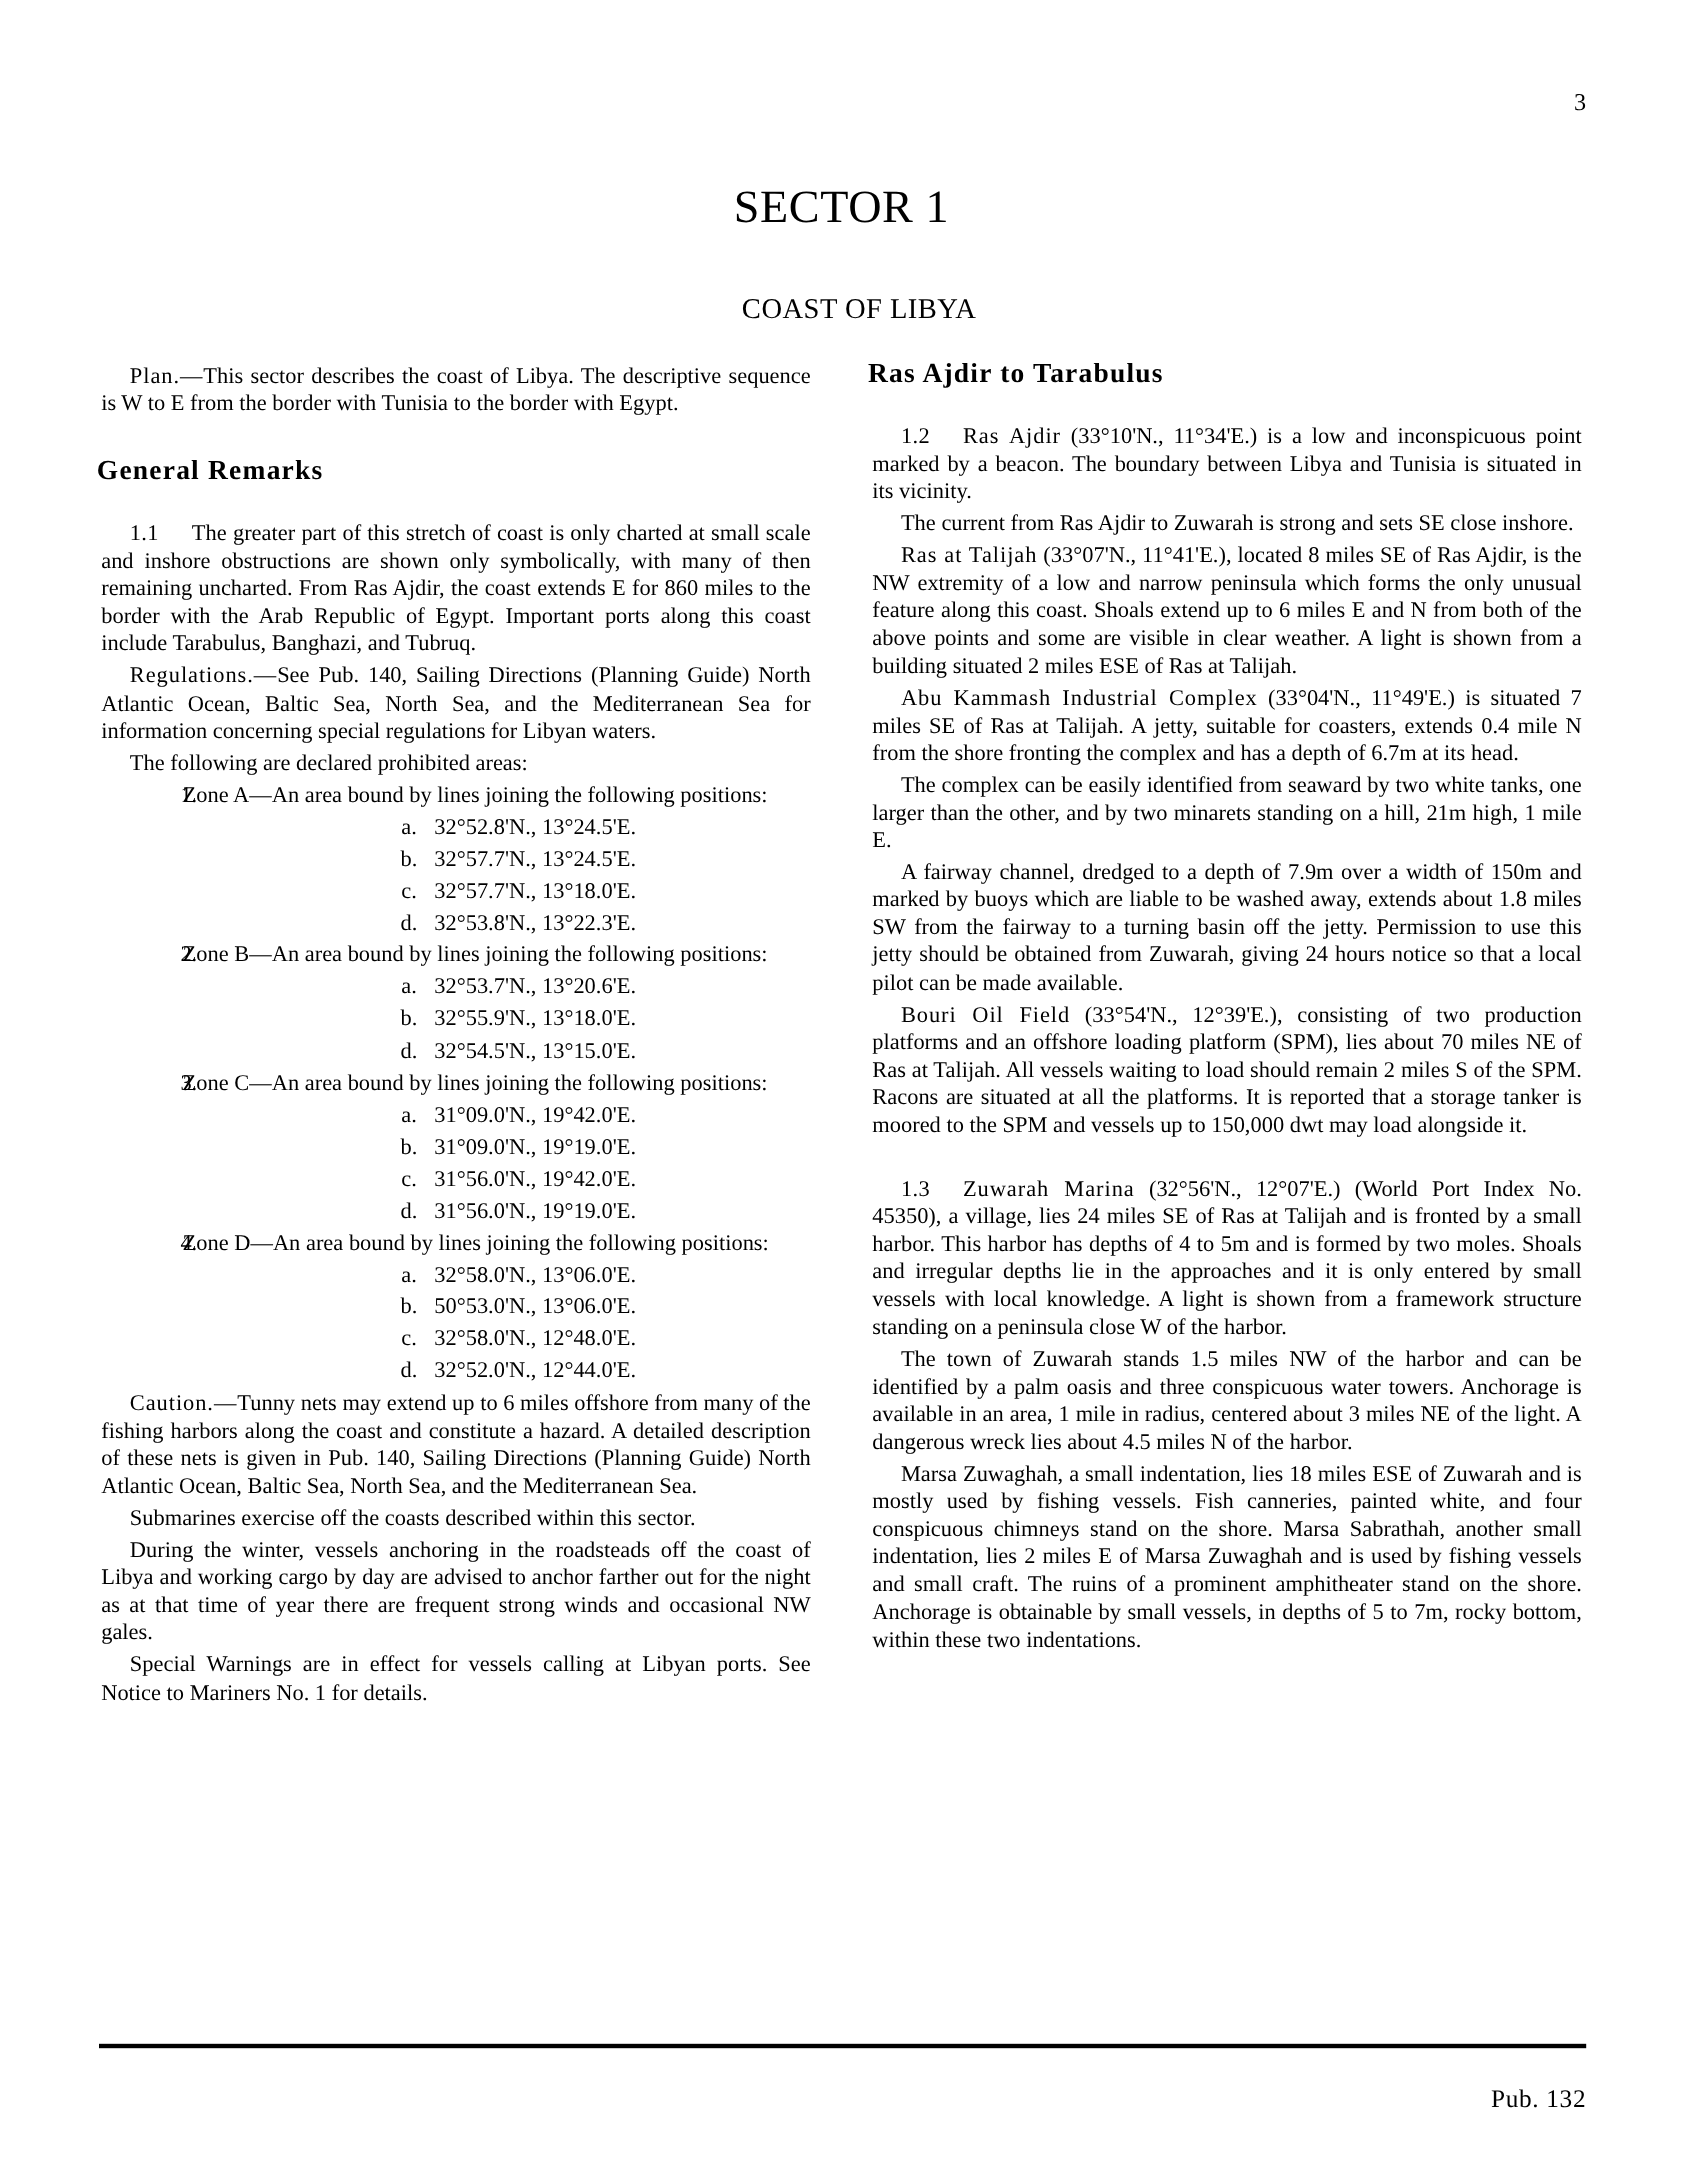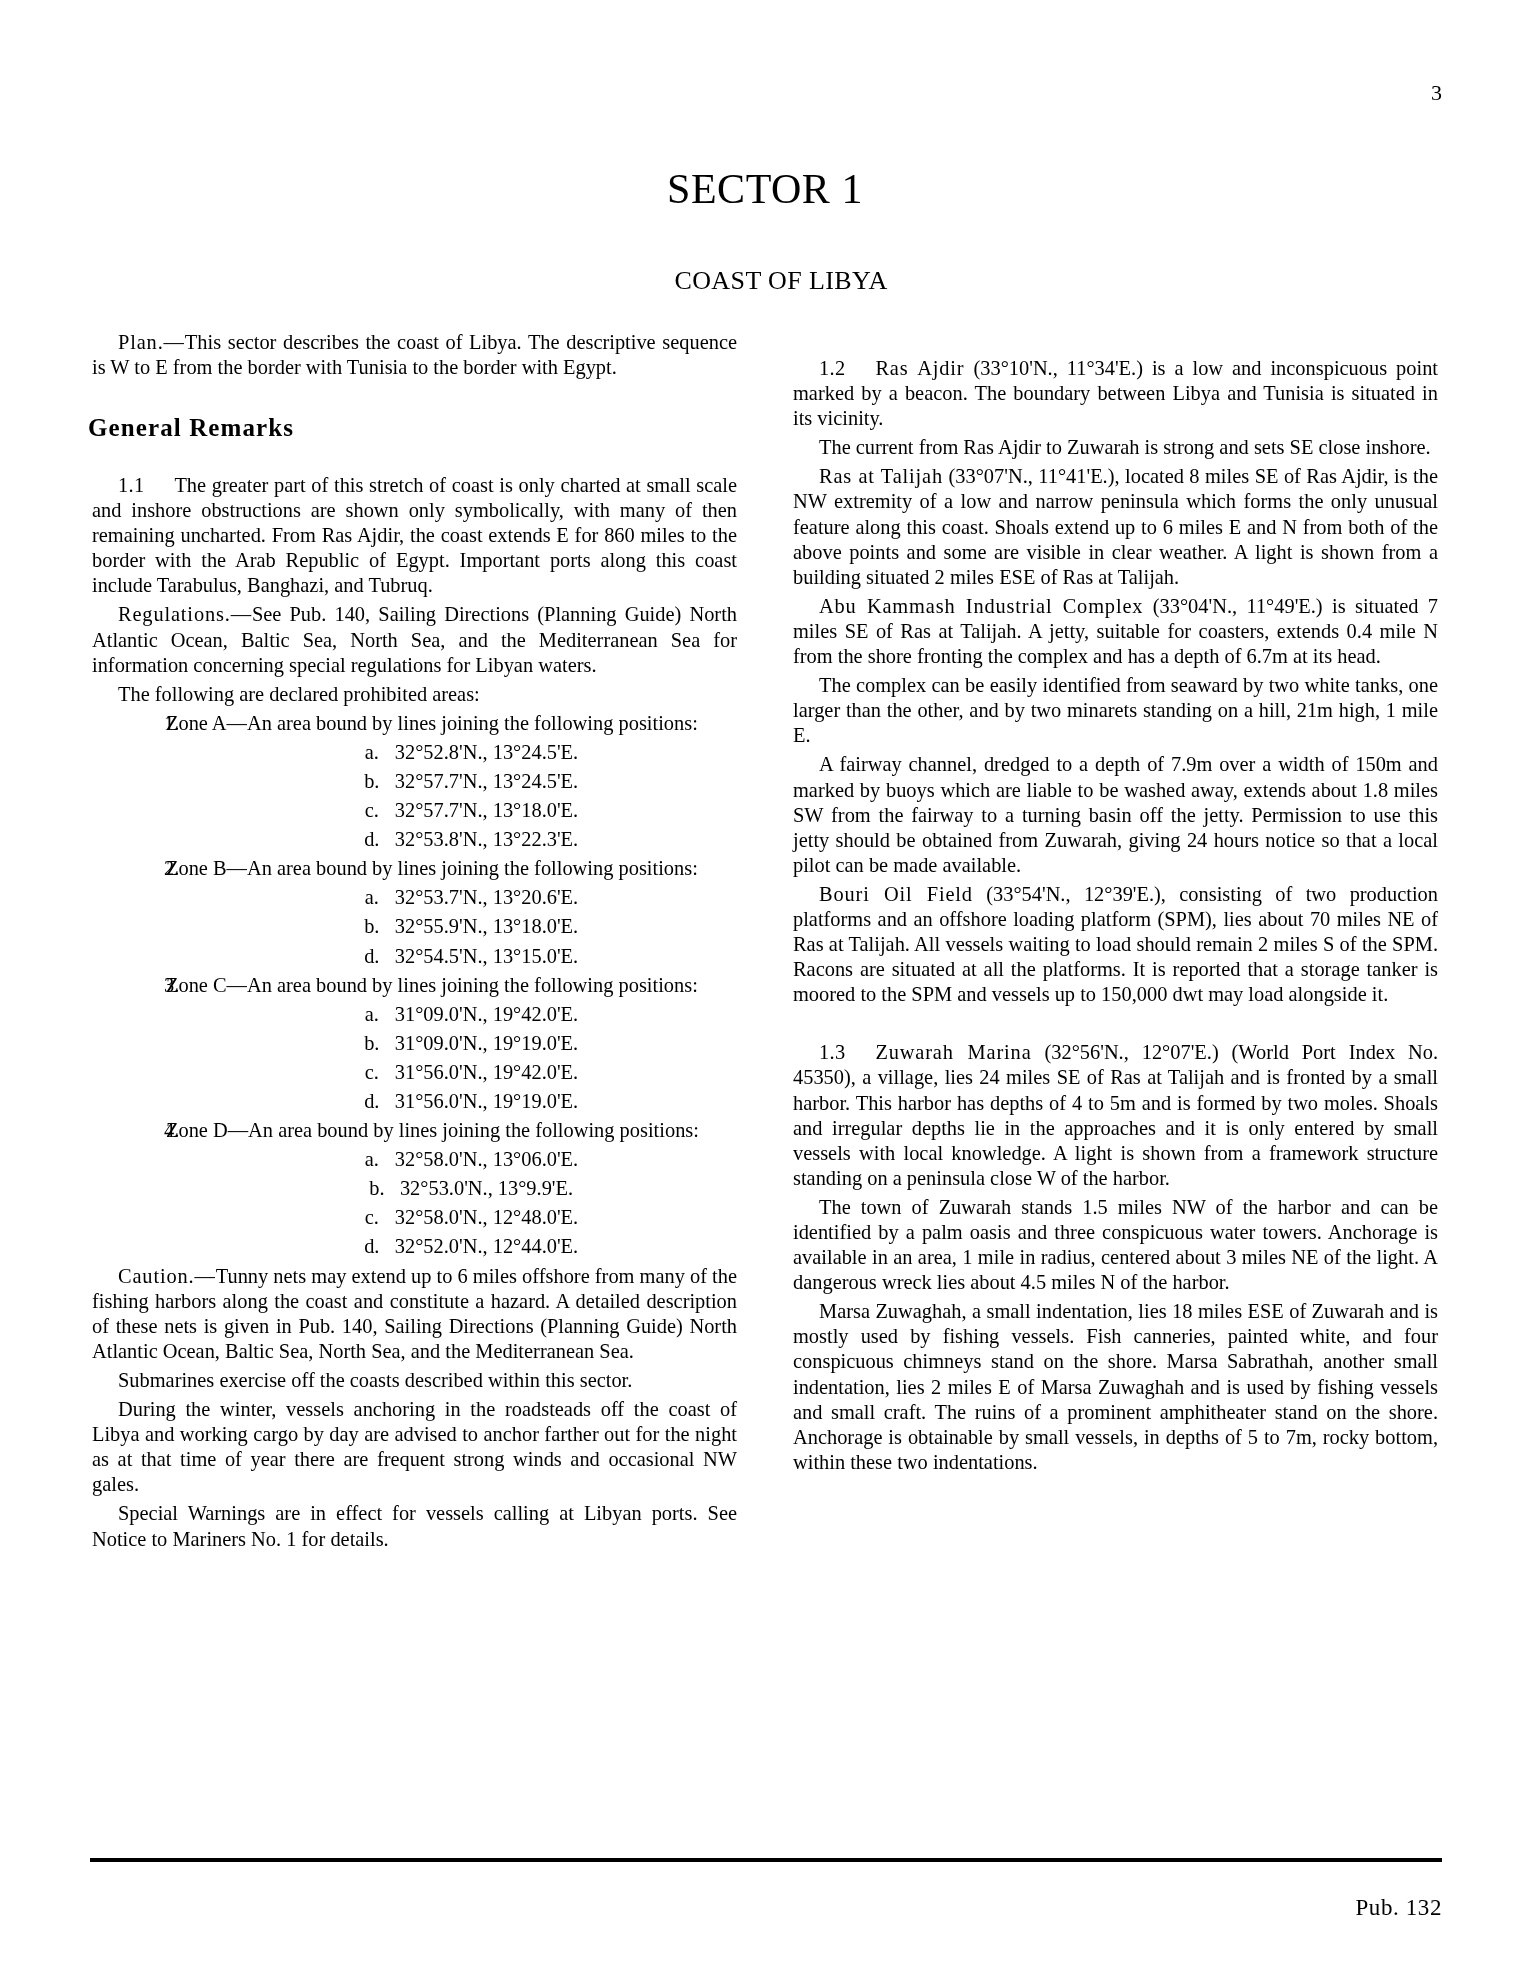--- a/index.html
+++ b/index.html
@@ -176,36 +176,37 @@
       <p class="coord"><span class="ltr">d.</span><span>32°54.5'N., 13°15.0'E.</span></p>
 
       <p class="zone-item"><span class="lbl">3.</span><span>Zone C—An area bound by lines joining the following positions:</span></p>
       <p class="coord"><span class="ltr">a.</span><span>31°09.0'N., 19°42.0'E.</span></p>
       <p class="coord"><span class="ltr">b.</span><span>31°09.0'N., 19°19.0'E.</span></p>
       <p class="coord"><span class="ltr">c.</span><span>31°56.0'N., 19°42.0'E.</span></p>
       <p class="coord"><span class="ltr">d.</span><span>31°56.0'N., 19°19.0'E.</span></p>
 
       <p class="zone-item"><span class="lbl">4.</span><span>Zone D—An area bound by lines joining the following positions:</span></p>
       <p class="coord"><span class="ltr">a.</span><span>32°58.0'N., 13°06.0'E.</span></p>
-      <p class="coord"><span class="ltr">b.</span><span>32°53.0'N., 13°9.9'E.</span></p>
+      <p class="coord"><span class="ltr">b.</span><span>50°53.0'N., 13°06.0'E.</span></p>
       <p class="coord"><span class="ltr">c.</span><span>32°58.0'N., 12°48.0'E.</span></p>
       <p class="coord"><span class="ltr">d.</span><span>32°52.0'N., 12°44.0'E.</span></p>
 
       <p class="p-indent"><span class="run-in">Caution.—</span><span>Tunny nets may extend up to 6 miles offshore from many of the fishing harbors along the coast and constitute a hazard. A detailed description of these nets is given in Pub. 140, Sailing Directions (Planning Guide) North Atlantic Ocean, Baltic Sea, North Sea, and the Mediterranean Sea.</span></p>
 
       <p class="p-indent">Submarines exercise off the coasts described within this sector.</p>
 
       <p class="p-indent">During the winter, vessels anchoring in the roadsteads off the coast of Libya and working cargo by day are advised to anchor farther out for the night as at that time of year there are frequent strong winds and occasional NW gales.</p>
 
       <p class="p-indent">Special Warnings are in effect for vessels calling at Libyan ports. See Notice to Mariners No. 1 for details.</p>
 
     </div>
 
     <div class="col">
 
+      <h2 class="sec-head">Ras Ajdir to Tarabulus</h2>
       <div class="gap-after-head"></div>
 
       <p class="p-indent"><span class="para-num">1.2</span><span class="num-gap"></span><span class="run-in">Ras Ajdir</span> <span>(33°10'N., 11°34'E.) is a low and inconspicuous point marked by a beacon. The boundary between Libya and Tunisia is situated in its vicinity.</span></p>
 
       <p class="p-indent">The current from Ras Ajdir to Zuwarah is strong and sets SE close inshore.</p>
 
       <p class="p-indent"><span class="run-in">Ras at Talijah</span> <span>(33°07'N., 11°41'E.), located 8 miles SE of Ras Ajdir, is the NW extremity of a low and narrow peninsula which forms the only unusual feature along this coast. Shoals extend up to 6 miles E and N from both of the above points and some are visible in clear weather. A light is shown from a building situated 2 miles ESE of Ras at Talijah.</span></p>
 
       <p class="p-indent"><span class="run-in">Abu Kammash Industrial Complex</span> <span>(33°04'N., 11°49'E.) is situated 7 miles SE of Ras at Talijah. A jetty, suitable for coasters, extends 0.4 mile N from the shore fronting the complex and has a depth of 6.7m at its head.</span></p>
 

